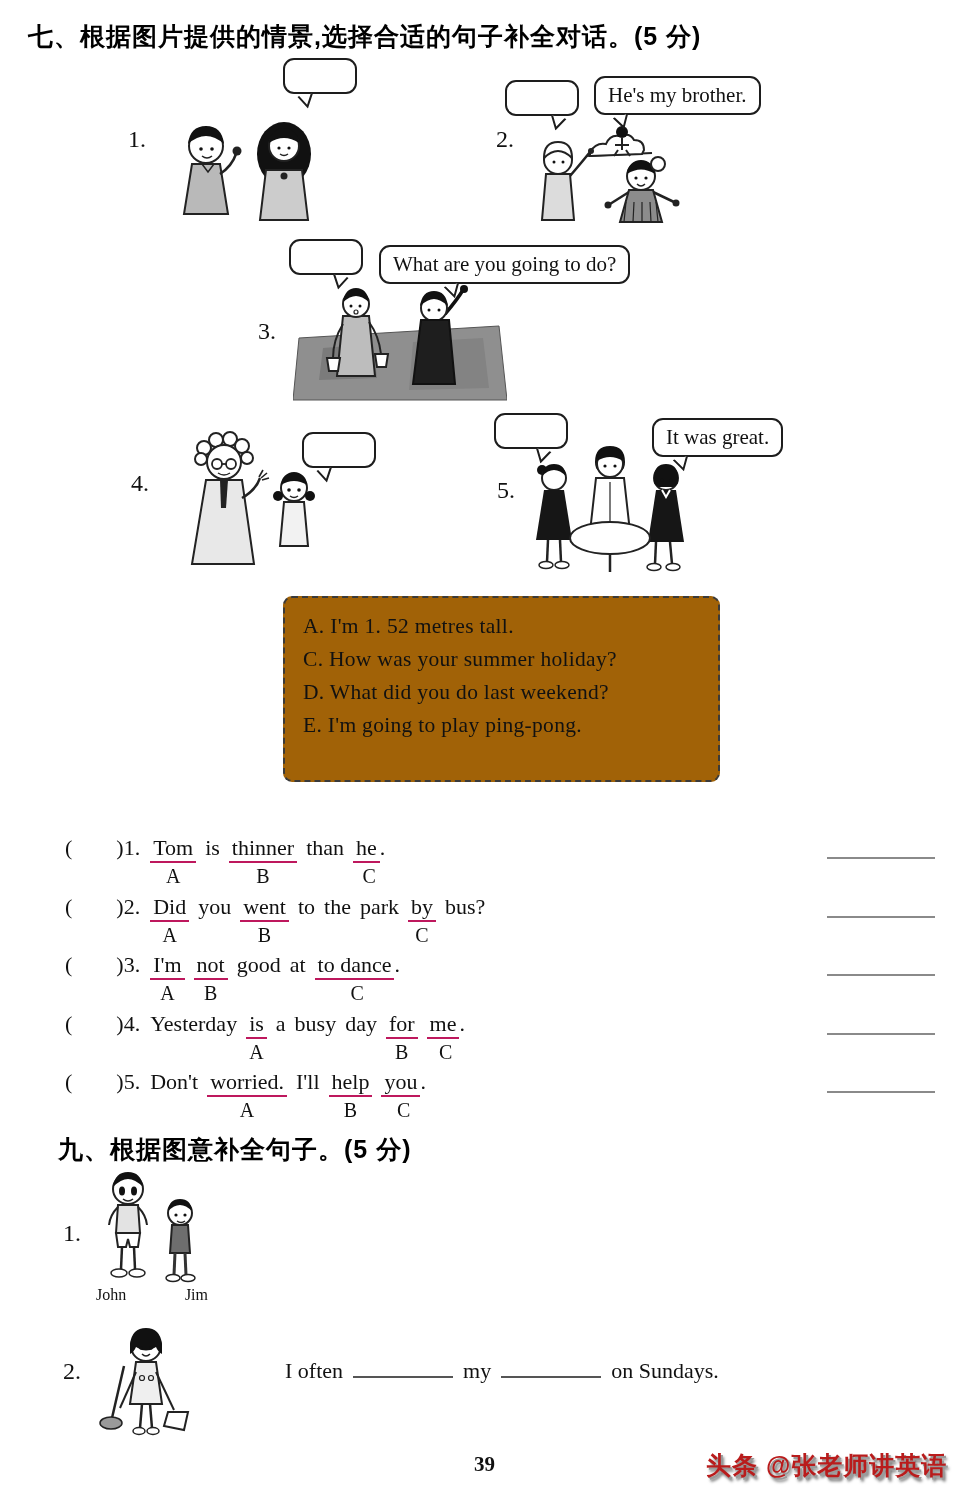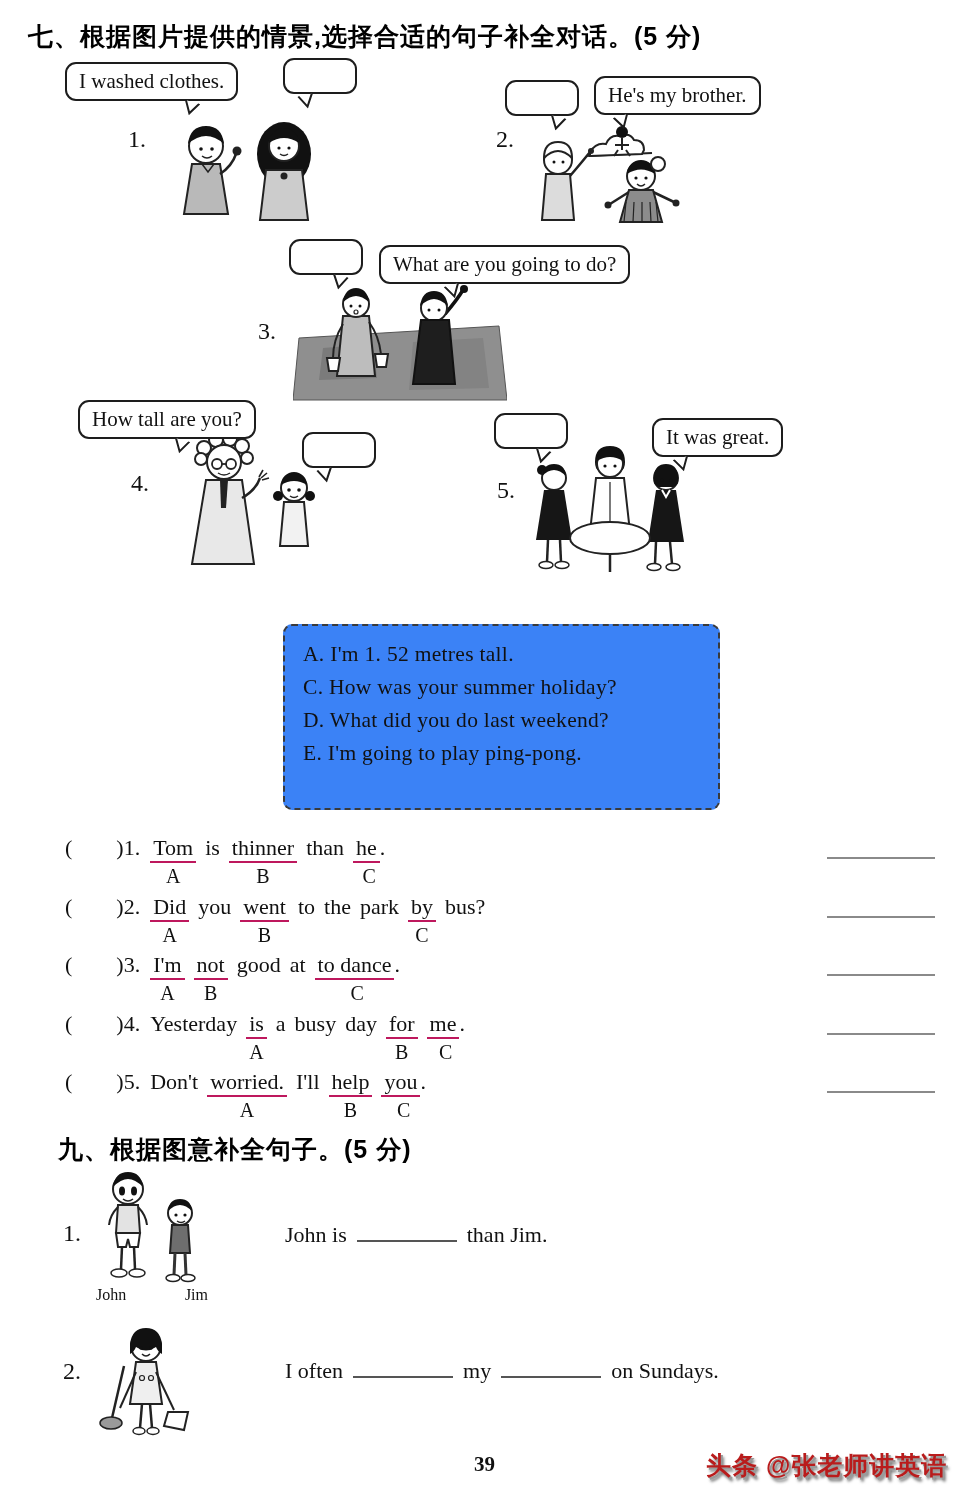--- a/index.html
+++ b/index.html
@@ -14,23 +14,23 @@
   
   .bubble{position:absolute;border:2px solid #1d1d1d;border-radius:11px;background:#fff;
           font-size:21px;display:flex;align-items:center;justify-content:center;
           padding:5px 12px;white-space:nowrap;z-index:3;}
   .bubble.empty{width:74px;height:36px;padding:0;box-sizing:border-box;}
   .tail{position:absolute;bottom:-12px;width:18px;height:14px;z-index:4;transform-origin:top center;}
   .qnum{position:absolute;font-size:24px;z-index:2;}
   .illus{position:absolute;z-index:1;}
 
   
-  .options-box{position:absolute;left:283px;top:624px;width:437px;height:186px;
+  .options-box{position:absolute;left:283px;top:596px;width:437px;height:186px;
                border:2.5px dashed #3a3a3a;border-radius:9px;box-sizing:border-box;
-               padding:12px 0 0 18px;background:#3b82f6;}
+               padding:12px 0 0 18px;background:#a16207;}
   .option-line{font-size:21.5px;line-height:33px;letter-spacing:.3px;white-space:nowrap;}
 
   
   .s8-rows{position:absolute;left:65px;top:833px;width:872px;}
   .s8-row{position:relative;height:58.5px;}
   .s8-line{font-size:22px;line-height:30px;white-space:nowrap;}
   .s8-prefix{white-space:pre;margin-right:10px;}
   .tok{display:inline-block;text-align:center;margin-right:9px;vertical-align:top;}
   .tok .w{display:block;font-size:22px;line-height:30px;}
   .ut{border-bottom:2px solid #be185d;padding:0 3px 1px;}
@@ -50,28 +50,20 @@
              text-shadow:2px 2px 0 #9a9a9a,3px 4px 3px #6f6f6f;white-space:nowrap;}
 </style>
 </head>
 <body>
 
 <div class="page">
 
   <div class="sec-title" id="title7">七、根据图片提供的情景,选择合适的句子补全对话。(5 分)</div>
 
   <div class="qnum" style="left:128px;top:126px">1.</div>
-  <div class="bubble" style="left:65px;top:62px">
-    <span>I washed clothes.</span>
-    <span class="tail" style="left:118px;transform:rotate(16deg)">
-      <svg width="18" height="14">
-          <polygon points="2,0 16,0 9,12" fill="#fff"></polygon>
-          <path d="M2,0 L9,12 L16,0" fill="none" stroke="#1d1d1d" stroke-width="2"></path>
-        </svg></span>
-  </div>
   <div class="bubble empty" style="left:283px;top:58px">
     <span class="tail" style="left:10px;transform:rotate(-12deg)">
       <svg width="18" height="14">
           <polygon points="2,0 16,0 9,12" fill="#fff"></polygon>
           <path d="M2,0 L9,12 L16,0" fill="none" stroke="#1d1d1d" stroke-width="2"></path>
         </svg></span>
   </div>
   <svg class="illus" style="left:158px;top:98px" width="160" height="132">
     <path d="M34 66 L62 66 L70 116 L26 116 Z" fill="#b9b9b9" stroke="#222" stroke-width="2"></path>
     <circle cx="48" cy="48" r="17" fill="#fff" stroke="#222" stroke-width="2"></circle>
@@ -167,28 +159,20 @@
     <path d="M152 36 Q164 22 170 12" stroke="#111" stroke-width="3.5" fill="none"></path>
     <circle cx="171" cy="11" r="4" fill="#111"></circle>
     <circle cx="141" cy="30" r="13" fill="#fff" stroke="#222" stroke-width="2"></circle>
     <path d="M127 28 q2-15 14-15 q12 0 14 15 q-8-7-14-7 q-6 0-14 7 z" fill="#111"></path>
     <circle cx="136" cy="32" r="1.5" fill="#111"></circle>
       <circle cx="146" cy="32" r="1.5" fill="#111"></circle>
     <path d="M128 42 L156 42 L162 106 L120 106 Z" fill="#1e1e1e" stroke="#111" stroke-width="2"></path>
   </svg>
 
   <div class="qnum" style="left:131px;top:470px">4.</div>
-  <div class="bubble" style="left:78px;top:400px">
-    <span>How tall are you?</span>
-    <span class="tail" style="left:95px;transform:rotate(15deg)">
-      <svg width="18" height="14">
-          <polygon points="2,0 16,0 9,12" fill="#fff"></polygon>
-          <path d="M2,0 L9,12 L16,0" fill="none" stroke="#1d1d1d" stroke-width="2"></path>
-        </svg></span>
-  </div>
   <div class="bubble empty" style="left:302px;top:432px">
     <span class="tail" style="left:10px;transform:rotate(-12deg)">
       <svg width="18" height="14">
           <polygon points="2,0 16,0 9,12" fill="#fff"></polygon>
           <path d="M2,0 L9,12 L16,0" fill="none" stroke="#1d1d1d" stroke-width="2"></path>
         </svg></span>
   </div>
   <svg class="illus" style="left:158px;top:426px" width="178" height="142">
     <circle cx="46" cy="22" r="7" fill="#fff" stroke="#222" stroke-width="2"></circle>
     <circle cx="58" cy="14" r="7" fill="#fff" stroke="#222" stroke-width="2"></circle>
@@ -316,23 +300,20 @@
     <path d="M80 62 L96 62 L98 90 L78 90 Z" fill="#6e6e6e" stroke="#222" stroke-width="2"></path>
     <line x1="83" y1="90" x2="82" y2="112" stroke="#333" stroke-width="3"></line>
     <line x1="93" y1="90" x2="94" y2="112" stroke="#333" stroke-width="3"></line>
     <ellipse cx="81" cy="115" rx="7" ry="3.5" fill="#fff" stroke="#222" stroke-width="1.5"></ellipse>
     <ellipse cx="96" cy="115" rx="7" ry="3.5" fill="#fff" stroke="#222" stroke-width="1.5"></ellipse>
   </svg>
   <div class="s9-labels">
     <span>John</span>
     <span>Jim</span>
   </div>
-  <div class="s9-sentence" style="left:285px;top:1222px">
-    <span>John is</span><span class="blank"></span><span>than Jim.</span>
-  </div>
 
   <div class="qnum" style="left:63px;top:1358px">2.</div>
   <svg class="illus" style="left:98px;top:1318px" width="100" height="126">
     <circle cx="48" cy="28" r="15" fill="#fff" stroke="#222" stroke-width="2"></circle>
     <path d="M32 26 q2-16 16-16 q14 0 16 16 l0 10 q-4-2-6-7 q-10 7-20 0 q-2 5-6 7 z" fill="#111"></path>
     <circle cx="43" cy="30" r="1.8" fill="#111"></circle>
       <circle cx="53" cy="30" r="1.8" fill="#111"></circle>
     <path d="M44 36 q4 4 8 0" fill="none" stroke="#222" stroke-width="1.5"></path>
     <path d="M38 44 L58 44 L64 86 L32 86 Z" fill="#efefef" stroke="#222" stroke-width="2"></path>
     <circle cx="44" cy="60" r="2.5" fill="none" stroke="#222" stroke-width="1.2"></circle>

